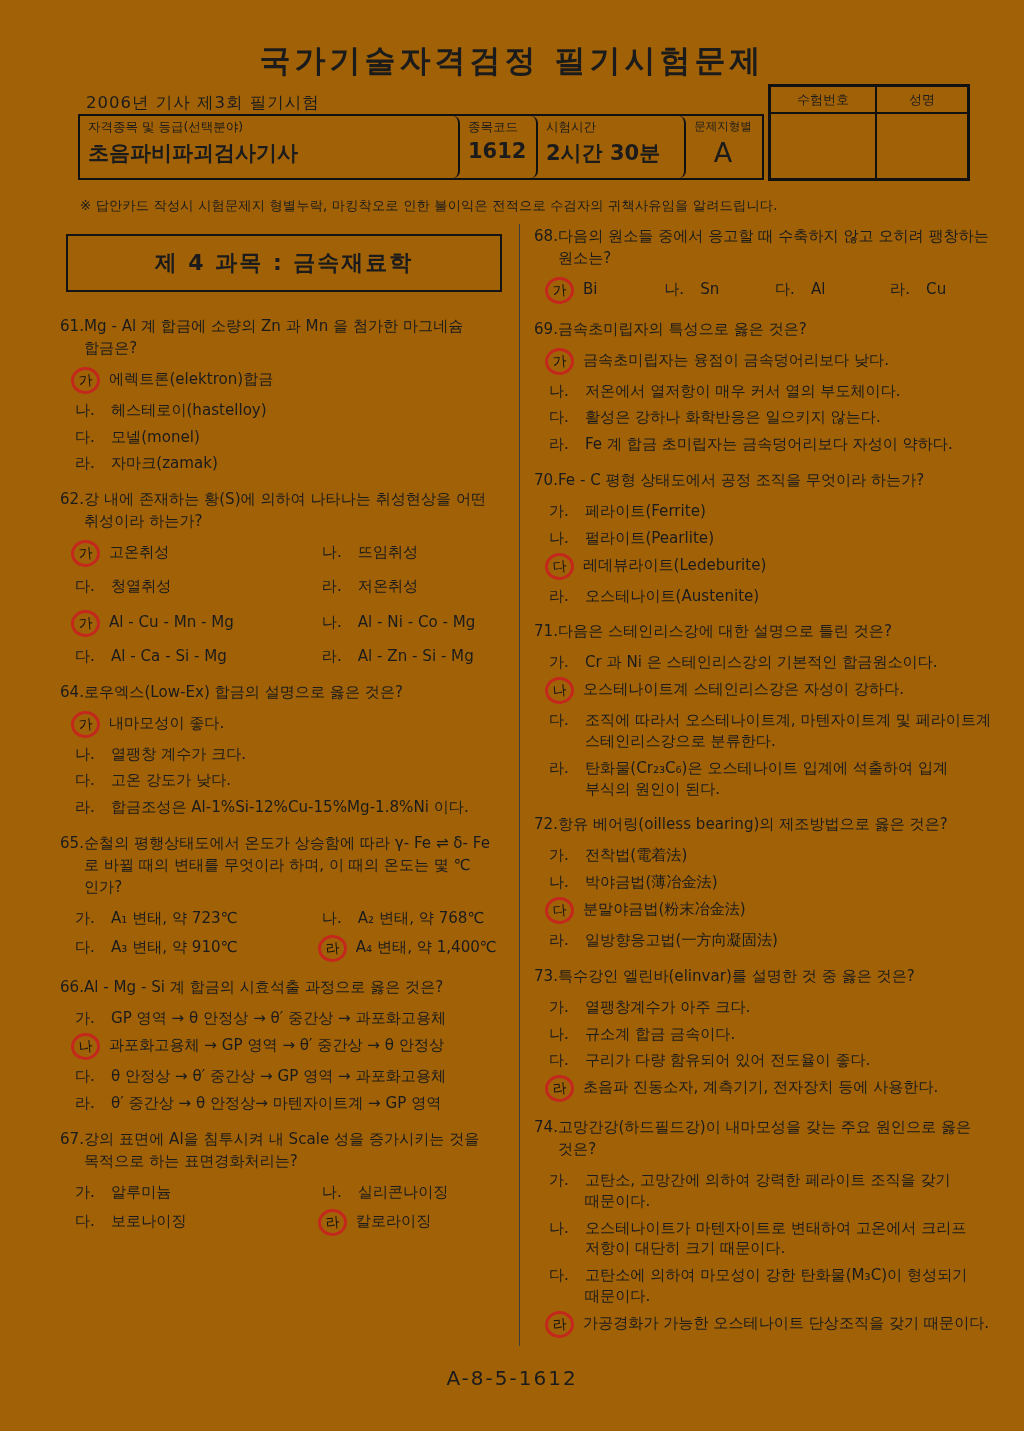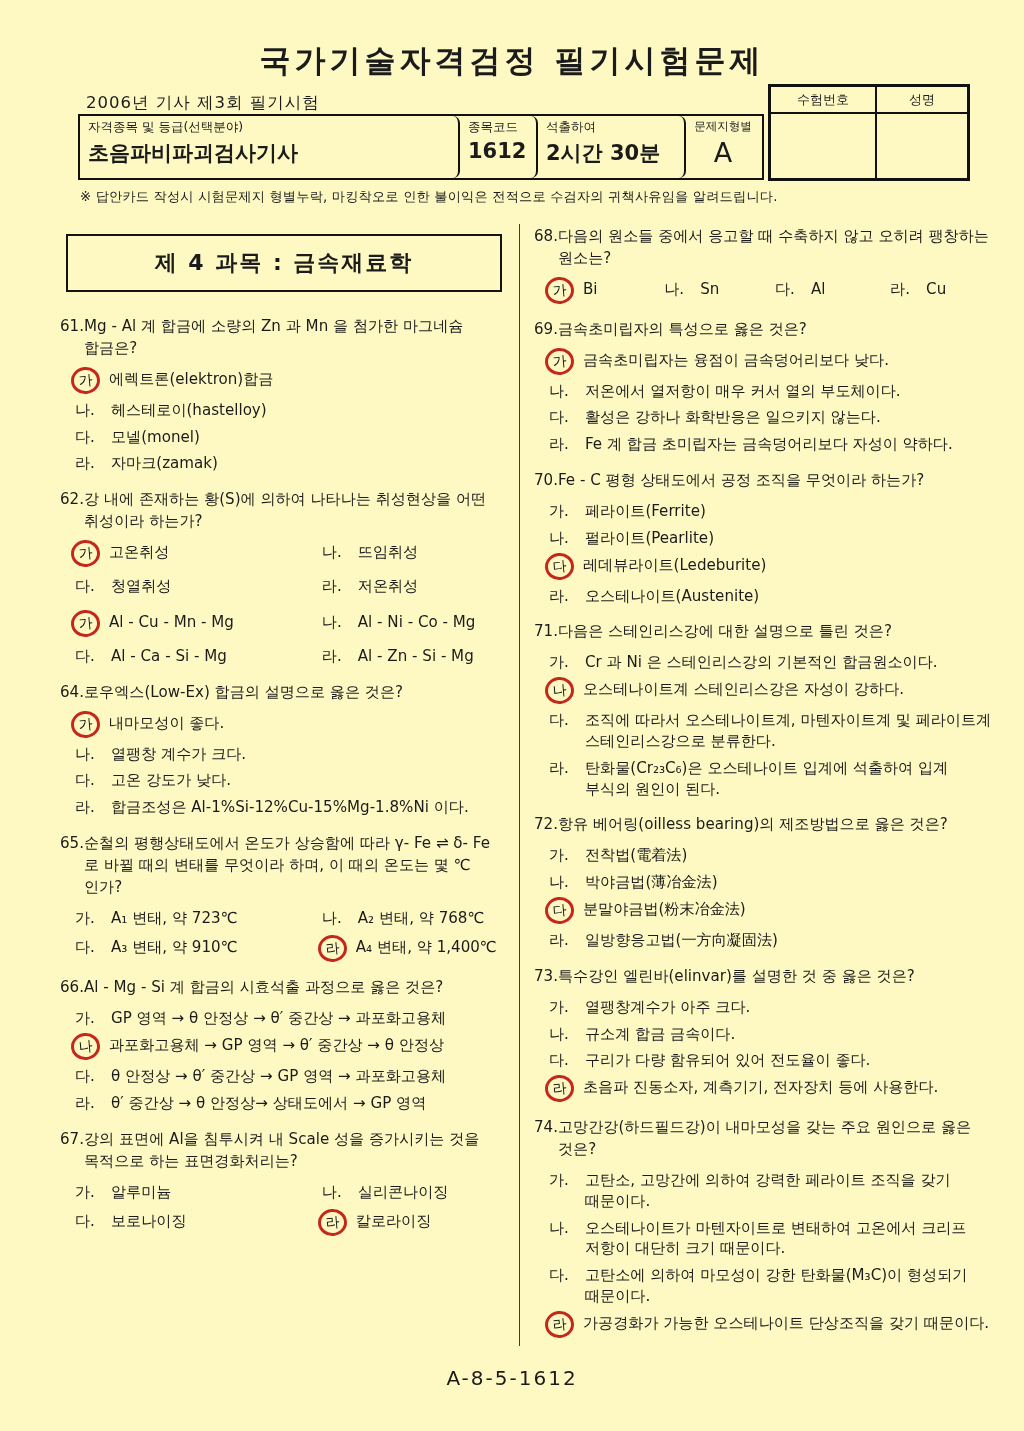--- a/index.html
+++ b/index.html
@@ -1,18 +1,18 @@
 <!DOCTYPE html>
 <html lang="ko"><head>
 <meta charset="utf-8">
 <style>
   html,body{margin:0;padding:0;background:#e9e8e3;}
   .page{
     position:relative;width:1024px;height:1431px;margin:0 auto;
-    background:#fef9c3;color:#1b1b1b;
+    background:#a16207;color:#1b1b1b;
     font-family:"DejaVu Sans", sans-serif;
     overflow:hidden;
   }
   
   .title{
     position:absolute;top:40px;left:0;width:100%;
     text-align:center;font-size:31px;font-weight:bold;letter-spacing:4px;
   }
   .session{position:absolute;top:92px;left:86px;font-size:16.5px;letter-spacing:1px;}
   .id-table{
@@ -28,21 +28,21 @@
   .info-cell{border-right:2px solid #111;box-sizing:border-box;padding:3px 8px 2px 8px;display:flex;flex-direction:column;border-radius:7px;}
   .info-cell:last-child{border-right:none;}
   .ic-qual{width:380px;}
   .ic-code{width:78px;}
   .ic-time{width:148px;}
   .ic-type{width:74px;align-items:center;}
   .info-label{font-size:12.5px;white-space:nowrap;}
   .ic-type .info-label{font-size:11.5px;}
   .info-value{font-size:21px;font-weight:bold;margin-top:3px;white-space:nowrap;}
   .ic-type .info-value{font-size:27px;font-weight:normal;}
-  .notice{position:absolute;top:188px;left:80px;font-size:13.2px;letter-spacing:0.2px;}
+  .notice{position:absolute;top:197px;left:80px;font-size:13.2px;letter-spacing:0.2px;}
   
   .divider{position:absolute;left:519px;top:224px;height:1122px;width:0;border-left:1.5px solid #3c3c3c;}
   .col{position:absolute;top:226px;}
   .col-left{left:60px;width:448px;}
   .col-right{left:534px;width:458px;}
   .section-box{
     border:2.5px solid #141414;margin:8px 6px 24px 6px;padding:12px 14px;
     text-align:center;font-size:22px;font-weight:bold;letter-spacing:2px;
   }
   
@@ -84,21 +84,21 @@
   <div class="info-table">
     <div class="info-cell ic-qual">
       <span class="info-label">자격종목 및 등급(선택분야)</span>
       <span class="info-value">초음파비파괴검사기사</span>
     </div>
     <div class="info-cell ic-code">
       <span class="info-label">종목코드</span>
       <span class="info-value">1612</span>
     </div>
     <div class="info-cell ic-time">
-      <span class="info-label">석출하여</span>
+      <span class="info-label">시험시간</span>
       <span class="info-value">2시간 30분</span>
     </div>
     <div class="info-cell ic-type">
       <span class="info-label">문제지형별</span>
       <span class="info-value">A</span>
     </div>
   </div>
 
   <div class="notice">※ 답안카드 작성시 시험문제지 형별누락, 마킹착오로 인한 불이익은  전적으로 수검자의 귀책사유임을 알려드립니다.</div>
 
@@ -235,21 +235,21 @@
           <div class="opt">
             <span class="opt-label circled" style="border-color: rgb(196, 39, 28);">나</span>
             <span class="opt-text">과포화고용체 → GP 영역 → θ′ 중간상 → θ 안정상</span>
           </div>
           <div class="opt">
             <span class="opt-label">다.</span>
             <span class="opt-text">θ 안정상 → θ′ 중간상 → GP 영역 → 과포화고용체</span>
           </div>
           <div class="opt">
             <span class="opt-label">라.</span>
-            <span class="opt-text">θ′ 중간상 → θ 안정상→ 상태도에서 → GP 영역</span>
+            <span class="opt-text">θ′ 중간상 → θ 안정상→ 마텐자이트계 → GP 영역</span>
           </div>
         </div>
       </div>
       <div class="question">
         <div class="q-head">
           <span class="q-num">67.</span>
           <span class="q-text">강의 표면에 Al을 침투시켜 내 Scale 성을 증가시키는 것을 목적으로 하는 표면경화처리는?</span>
         </div>
         <div class="opts grid2">
           <div class="opt">

